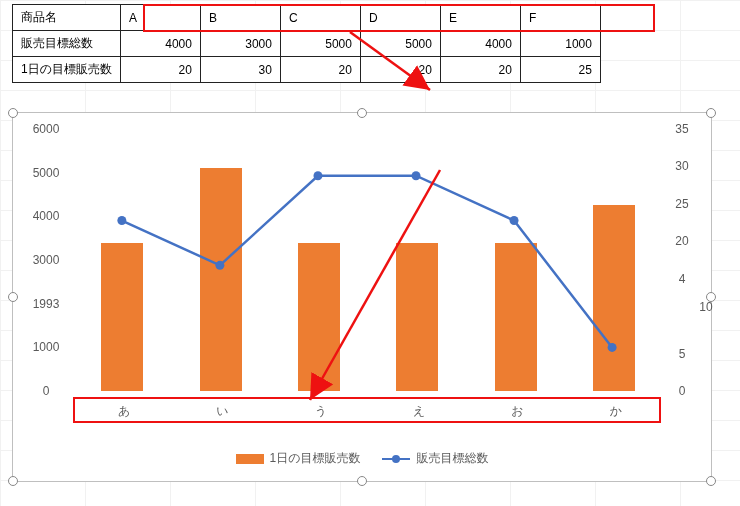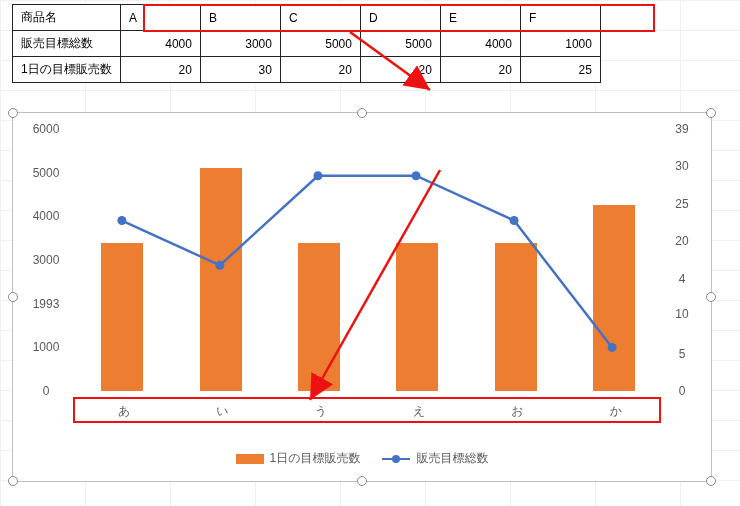--- a/index.html
+++ b/index.html
@@ -195,26 +195,26 @@
       <div class="ytick" style="bottom: 87.3333px; transform: translateY(50%);">1993</div>
       <div class="ytick" style="bottom: 131px; transform: translateY(50%);">3000</div>
       <div class="ytick" style="bottom: 174.667px; transform: translateY(50%);">4000</div>
       <div class="ytick" style="bottom: 218.333px; transform: translateY(50%);">5000</div>
       <div class="ytick" style="bottom: 262px; transform: translateY(50%);">6000</div>
     </div>
 
   <div class="y-axis-right" id="yaxR">
       <div class="ytick" style="bottom: 0px; transform: translateY(50%);">0</div>
       <div class="ytick" style="bottom: 37.4286px; transform: translateY(50%);">5</div>
-      <div class="ytick" style="bottom: 77px; transform: translateY(50%);">10</div>
+      <div class="ytick" style="bottom: 84px; transform: translateY(50%); margin-left: 24px;">10</div>
       <div class="ytick" style="bottom: 112.286px; transform: translateY(50%);">4</div>
       <div class="ytick" style="bottom: 149.714px; transform: translateY(50%);">20</div>
       <div class="ytick" style="bottom: 187.143px; transform: translateY(50%);">25</div>
       <div class="ytick" style="bottom: 224.571px; transform: translateY(50%);">30</div>
-      <div class="ytick" style="bottom: 262px; transform: translateY(50%);">39</div>
+      <div class="ytick" style="bottom: 262px; transform: translateY(50%);">35</div>
     </div>
 
   <div class="chart-plot" id="plot">
       <div class="bar" style="left: 28.1667px; height: 148.467px;"></div>
       <div class="bar" style="left: 126.5px; height: 222.7px;"></div>
       <div class="bar" style="left: 224.833px; height: 148.467px;"></div>
       <div class="bar" style="left: 323.167px; height: 148.467px;"></div>
       <div class="bar" style="left: 421.5px; height: 148.467px;"></div>
       <div class="bar" style="left: 519.833px; height: 185.583px;"></div>
     </div>

